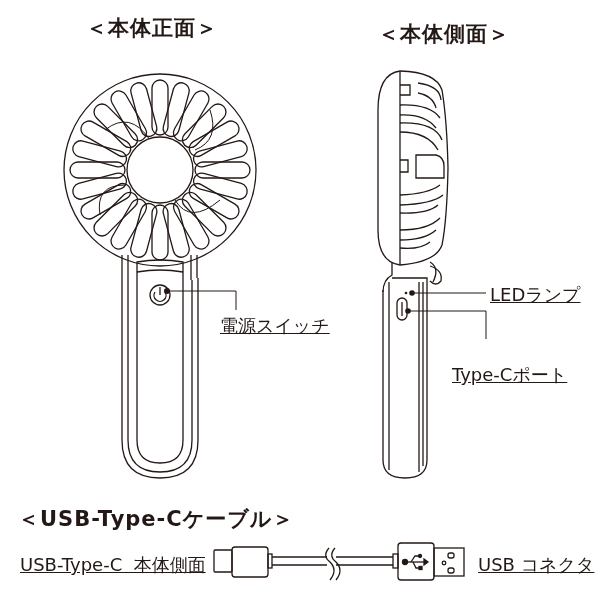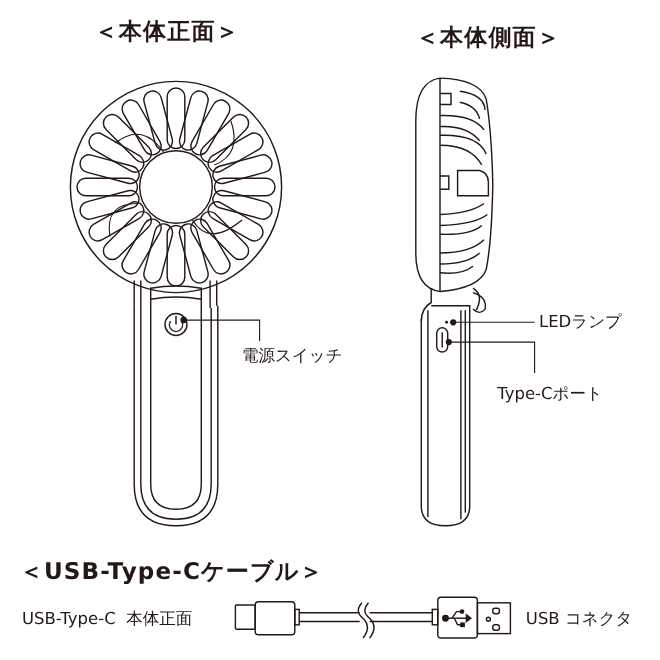--- a/index.html
+++ b/index.html
@@ -1,20 +1,20 @@
 <!DOCTYPE html>
 <html><head>
   <meta charset="utf-8">
   <style>
     html, body { margin: 0; padding: 0; background: #ffffff; }
     body { width: 600px; height: 600px; position: relative; overflow: hidden;
            font-family: "DejaVu Sans", "Liberation Sans", sans-serif; color: #231815; }
     .abs { position: absolute; text-align: center; }
     .heading { font-size: 21px; font-weight: bold; letter-spacing: 1px; white-space: nowrap; }
-    .label { font-size: 15px; white-space: nowrap; }
+    .label { font-size: 18px; white-space: nowrap; text-decoration: underline; }
     svg { position: absolute; left: 0; top: 0; }
   </style>
 </head>
 <body>
 
 <div class="abs heading" style="left:86px; top:14px;">＜本体正面＞</div>
 <div class="abs heading" style="left:378px; top:20px;">＜本体側面＞</div>
 <div class="abs heading" style="left:18px; top:505px;">＜USB-Type-Cケーブル＞</div>
 
 <svg width="600" height="600" viewBox="0 0 600 600">
@@ -207,16 +207,16 @@
     <polygon points="424,559 428,562 424,565"></polygon>
     <path d="M411 562 L415 556 L419 556" fill="none"></path>
     <circle cx="420" cy="556" r="1.5"></circle>
     <path d="M413 562 L416 568 L420 568" fill="none"></path>
     <rect x="419" y="566.5" width="3" height="3"></rect>
   </g>
 </svg>
 
 <div class="abs label" style="left:220px; top:314px;">電源スイッチ</div>
 <div class="abs label" style="left:490px; top:283px;">LEDランプ</div>
-<div class="abs label" style="left:452px; top:349px;">Type-Cポート</div>
-
-<div class="abs label" style="left:20px; top:553px; white-space:pre;">USB-Type-C  本体正面</div>
+<div class="abs label" style="left:452px; top:363px;">Type-Cポート</div>
+
+<div class="abs label" style="left:20px; top:553px; white-space:pre;">USB-Type-C  本体側面</div>
 <div class="abs label" style="left:478px; top:553px;">USB コネクタ</div>
 
 </body></html>

